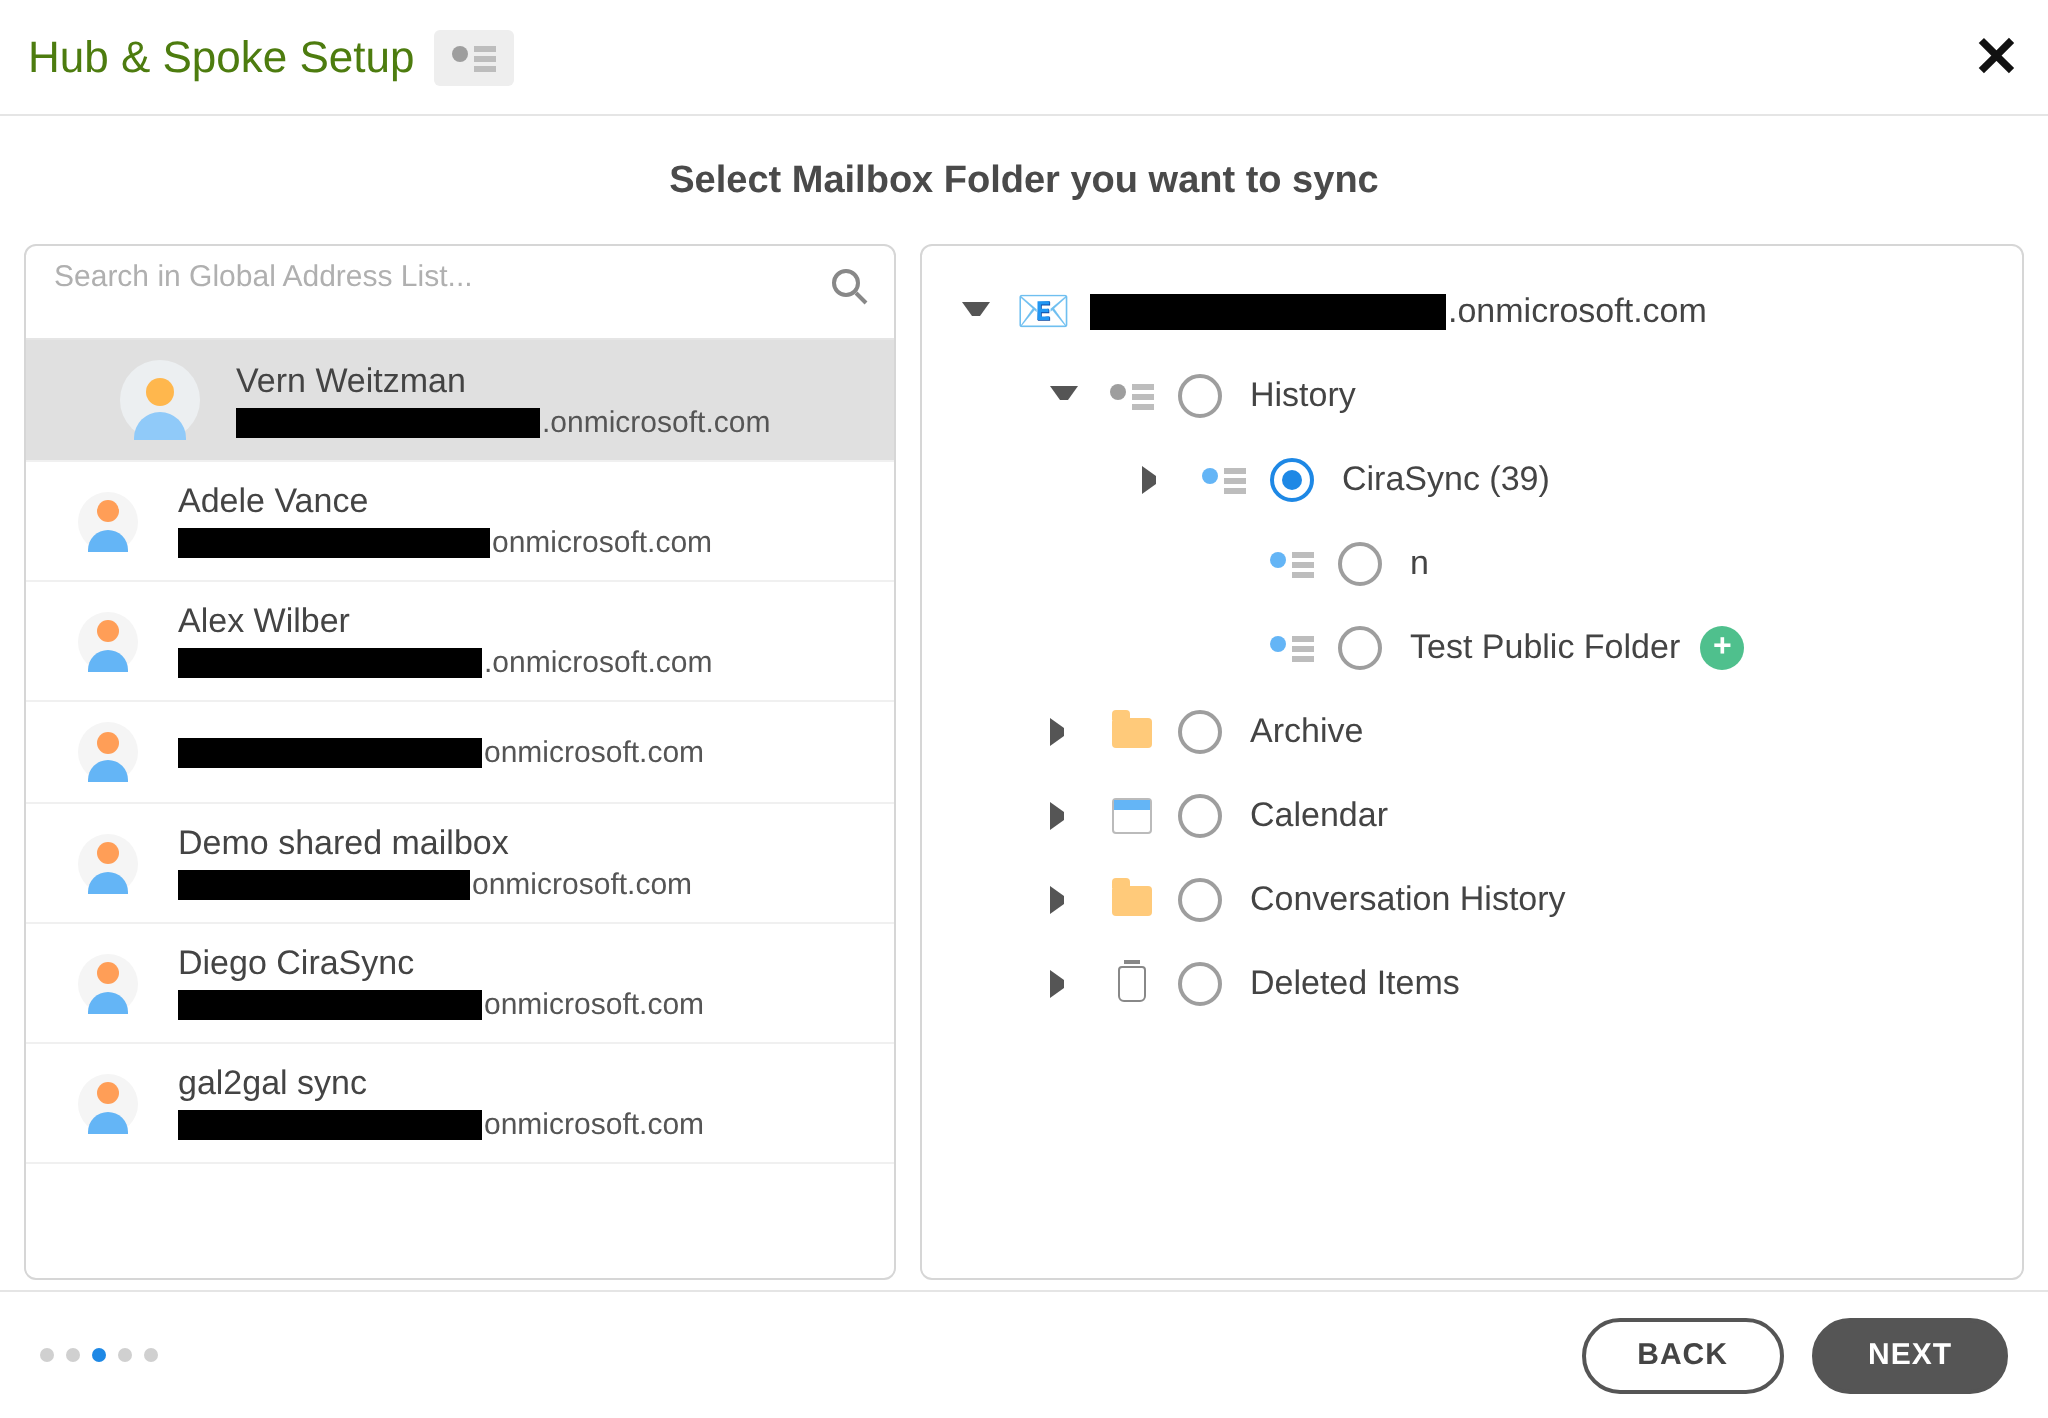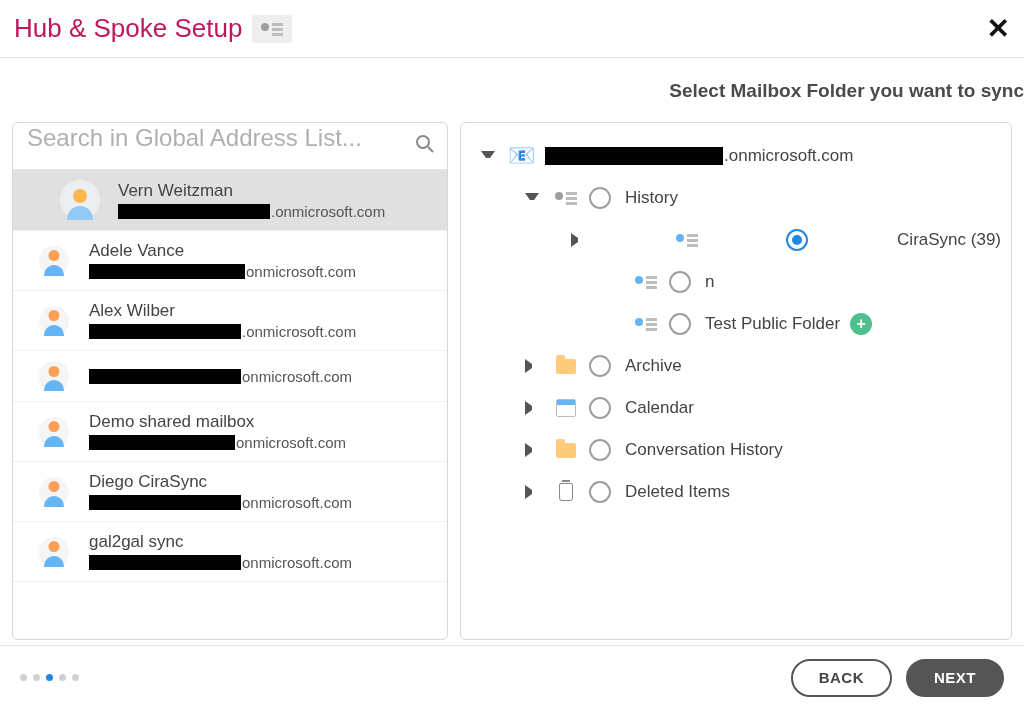--- a/index.html
+++ b/index.html
@@ -1,48 +1,48 @@
 <!DOCTYPE html>
 <html><head>
 <meta charset="utf-8">
 <style>
   * { box-sizing: border-box; margin: 0; padding: 0; }
   html, body { width: 1024px; height: 709px; font-family: "Helvetica Neue", Arial, sans-serif; color: #444; background: #fff; overflow: hidden; }
   .header { height: 58px; display: flex; align-items: center; padding: 0 14px; border-bottom: 1px solid #e5e5e5; }
-  .header-title { font-size: 26px; color: #be185d; font-weight: 500; margin-right: 10px; }
+  .header-title { font-size: 22px; color: #4d7c0f; font-weight: 500; margin-right: 10px; }
   .header-icon-badge { width: 40px; height: 28px; background: #eeeeee; border-radius: 3px; display: flex; align-items: center; justify-content: center; }
   .close-x { margin-left: auto; font-size: 28px; font-weight: bold; cursor: pointer; color: #111; line-height: 1; }
-  .subtitle { text-align: right; font-size: 19px; font-weight: 600; color: #4a4a4a; padding: 22px 0 20px; }
+  .subtitle { text-align: center; font-size: 19px; font-weight: 600; color: #4a4a4a; padding: 22px 0 20px; }
   .content { display: flex; gap: 12px; padding: 0 12px; height: 518px; }
   .left-panel, .right-panel { border: 1px solid #d6d6d6; border-radius: 6px; background: #fff; overflow: hidden; }
   .left-panel { flex: 0 0 436px; display: flex; flex-direction: column; }
   .right-panel { flex: 1; padding: 12px 10px; overflow-y: auto; }
   .search-wrap { position: relative; border-bottom: 1px solid #e5e5e5; }
-  .search-input { width: 100%; height: 46px; border: none; padding: 0 46px 16px 14px; font-size: 24px; color: #0369a1; outline: none; background: transparent; font-family: inherit; }
+  .search-input { width: 100%; height: 46px; border: none; padding: 0 46px 16px 14px; font-size: 15px; color: #0369a1; outline: none; background: transparent; font-family: inherit; }
   .search-input::placeholder { color: #b0b0b0; }
   .search-icon { position: absolute; right: 12px; top: 50%; transform: translateY(-50%); }
   .user-list { flex: 1; overflow-y: auto; }
   .user-item { display: flex; align-items: center; padding: 10px 14px 10px 22px; border-bottom: 1px solid #f0f0f0; cursor: pointer; }
   .user-item.selected { background: #e0e0e0; padding-left: 47px; }
   .avatar { width: 40px; height: 40px; border-radius: 50%; margin-right: 18px; flex-shrink: 0; position: relative; }
   .avatar.big { background: #eceff1; }
   .avatar.big::before { content: ""; position: absolute; left: 50%; top: 22%; transform: translateX(-50%); width: 14px; height: 14px; background: #ffb74d; border-radius: 50%; }
   .avatar.big::after { content: ""; position: absolute; left: 50%; bottom: 0; transform: translateX(-50%); width: 26px; height: 14px; background: #90caf9; border-radius: 13px 13px 0 0; }
   .avatar.sm { width: 30px; height: 30px; background: #f5f5f5; margin-right: 20px; margin-left: 4px; }
   .avatar.sm::before { content: ""; position: absolute; left: 50%; top: 16%; transform: translateX(-50%); width: 11px; height: 11px; background: #ff9e57; border-radius: 50%; }
   .avatar.sm::after { content: ""; position: absolute; left: 50%; bottom: 0; transform: translateX(-50%); width: 20px; height: 11px; background: #64b5f6; border-radius: 11px 11px 0 0; }
   .user-info { display: flex; flex-direction: column; min-width: 0; }
   .user-name { font-size: 17px; color: #444; margin-bottom: 2px; font-weight: 400; }
   .user-email { font-size: 15px; color: #555; display: flex; align-items: center; }
   .redact { display: inline-block; background: #000; height: 15px; margin-right: 1px; }
   .tree { font-size: 17px; color: #444; }
   .tree-row { display: flex; align-items: center; min-height: 42px; padding: 6px 0; }
   .indent-1 { padding-left: 10px; }
   .indent-2 { padding-left: 54px; }
-  .indent-3 { padding-left: 100px; justify-content: space-between; }
+  .indent-3 { padding-left: 100px; }
   .indent-4 { padding-left: 134px; }
   .caret { width: 14px; height: 14px; margin-right: 16px; display: inline-block; }
   .caret.down { border-left: 5px solid transparent; border-right: 5px solid transparent; border-top: 7px solid #555; margin-top: 3px; }
   .caret.right { border-top: 5px solid transparent; border-bottom: 5px solid transparent; border-left: 7px solid #555; }
   .caret.none { visibility: hidden; }
   .tree-icon { width: 22px; height: 22px; margin-right: 12px; display: inline-flex; align-items: center; justify-content: center; flex-shrink: 0; }
   .radio { width: 22px; height: 22px; border: 2px solid #9e9e9e; border-radius: 50%; margin-right: 14px; flex-shrink: 0; display: inline-flex; align-items: center; justify-content: center; }
   .radio.checked { border-color: #1e88e5; }
   .radio.checked::after { content: ""; width: 10px; height: 10px; background: #1e88e5; border-radius: 50%; }
   .add-btn { width: 22px; height: 22px; border-radius: 50%; background: #4fc08d; color: #fff; display: inline-flex; align-items: center; justify-content: center; margin-left: 10px; font-size: 16px; font-weight: bold; line-height: 1; }

